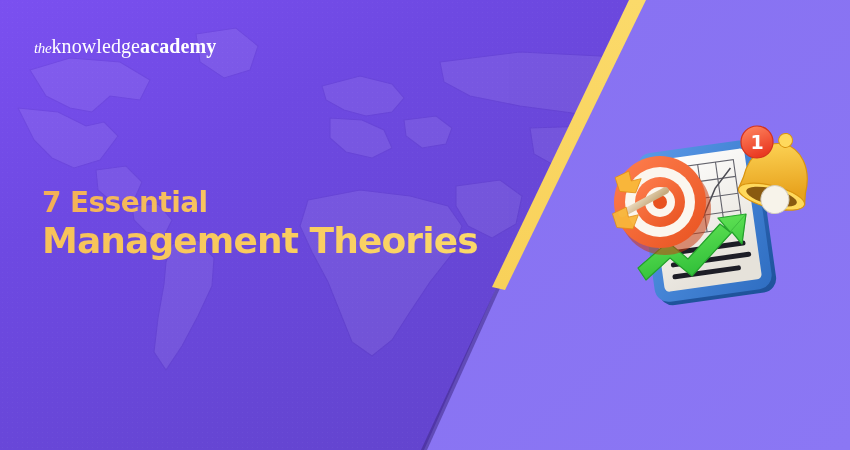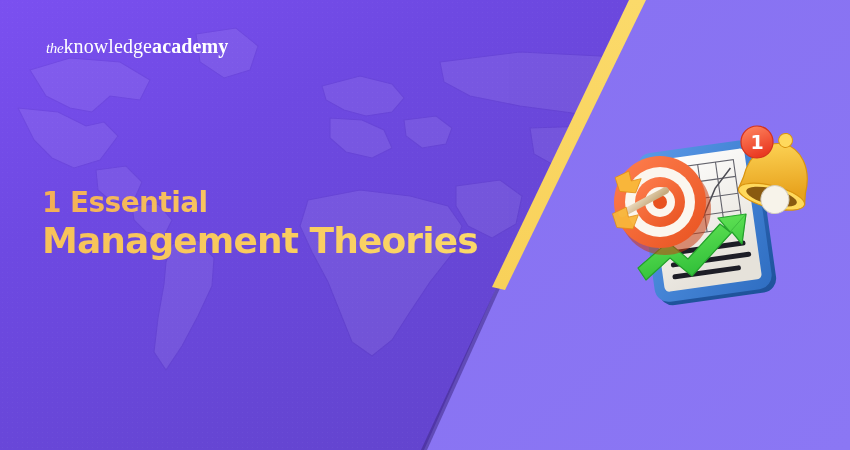--- a/index.html
+++ b/index.html
@@ -59,21 +59,21 @@
     position:absolute; inset:0;
     background-image:radial-gradient(rgba(255,255,255,.10) 0.6px, transparent 0.7px);
     background-size:5px 5px;
     opacity:.35;
     clip-path:polygon(0 0, 632px 0, 497px 286px, 424px 450px, 0 450px);
     pointer-events:none;
   }
 
   
   .logo{
-    position:absolute; left:46px; top:36px;
+    position:absolute; left:34px; top:36px;
     font-family:"Liberation Serif", serif;
     font-size:20px; line-height:1;
     color:#ffffff;
     letter-spacing:.1px;
     white-space:nowrap;
   }
   .logo .lg-the{ font-style:italic; font-size:15px; letter-spacing:-.3px; }
   .logo .lg-knowledge{ font-weight:400; }
   .logo .lg-academy{ font-weight:700; }
 
@@ -161,21 +161,21 @@
   <div class="bg-dark-shade"></div>
   <div class="bg-dark-edge"></div>
 
   <div class="stripe"></div>
 
   <div class="logo">
     <span class="lg-the">the</span><span class="lg-knowledge">knowledge</span><span class="lg-academy">academy</span>
   </div>
 
   <div class="headline">
-    <div class="hl-1">1 Essential</div>
+    <div class="hl-1">7 Essential</div>
     <div class="hl-2">Management Theories</div>
   </div>
 
   <div class="illo">
     <svg viewBox="0 0 215 195" xmlns="http://www.w3.org/2000/svg" aria-hidden="true">
       <defs>
         <linearGradient id="gClipA" x1="0" y1="0" x2="1" y2="1">
           <stop offset="0" stop-color="#5a9ae8"></stop>
             <stop offset="1" stop-color="#2f6ec2"></stop>
         </linearGradient>

